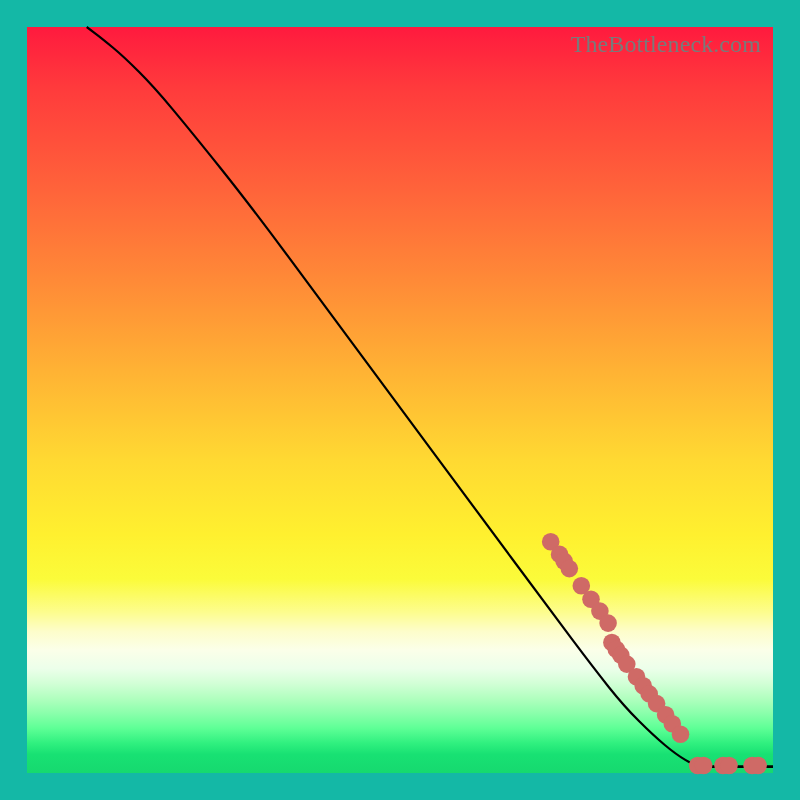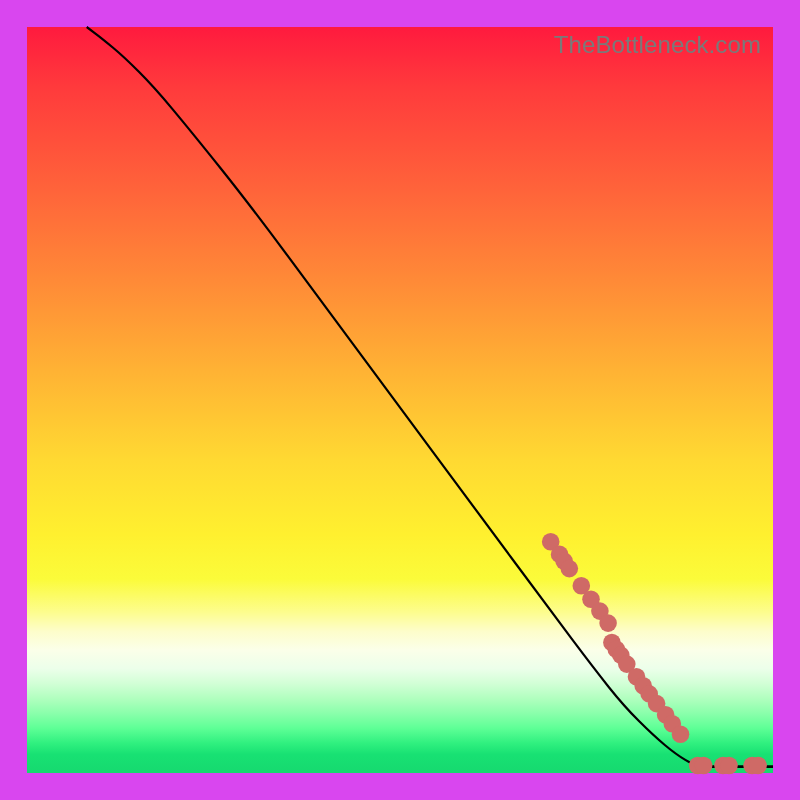--- a/index.html
+++ b/index.html
@@ -8,21 +8,22 @@
     width: 800px;
     height: 800px;
     background: #000000;
     overflow: hidden;
     font-family: Arial, Helvetica, sans-serif;
   }
   .stage {
     position: relative;
     width: 800px;
     height: 800px;
-    background: #d946ef;
+    background: #14b8a6;
+    font-family: Liberation Serif, serif;
   }
   
   .plot-area {
     position: absolute;
     left: 27px;
     top: 27px;
     width: 746px;
     height: 746px;
     
     background: linear-gradient(

